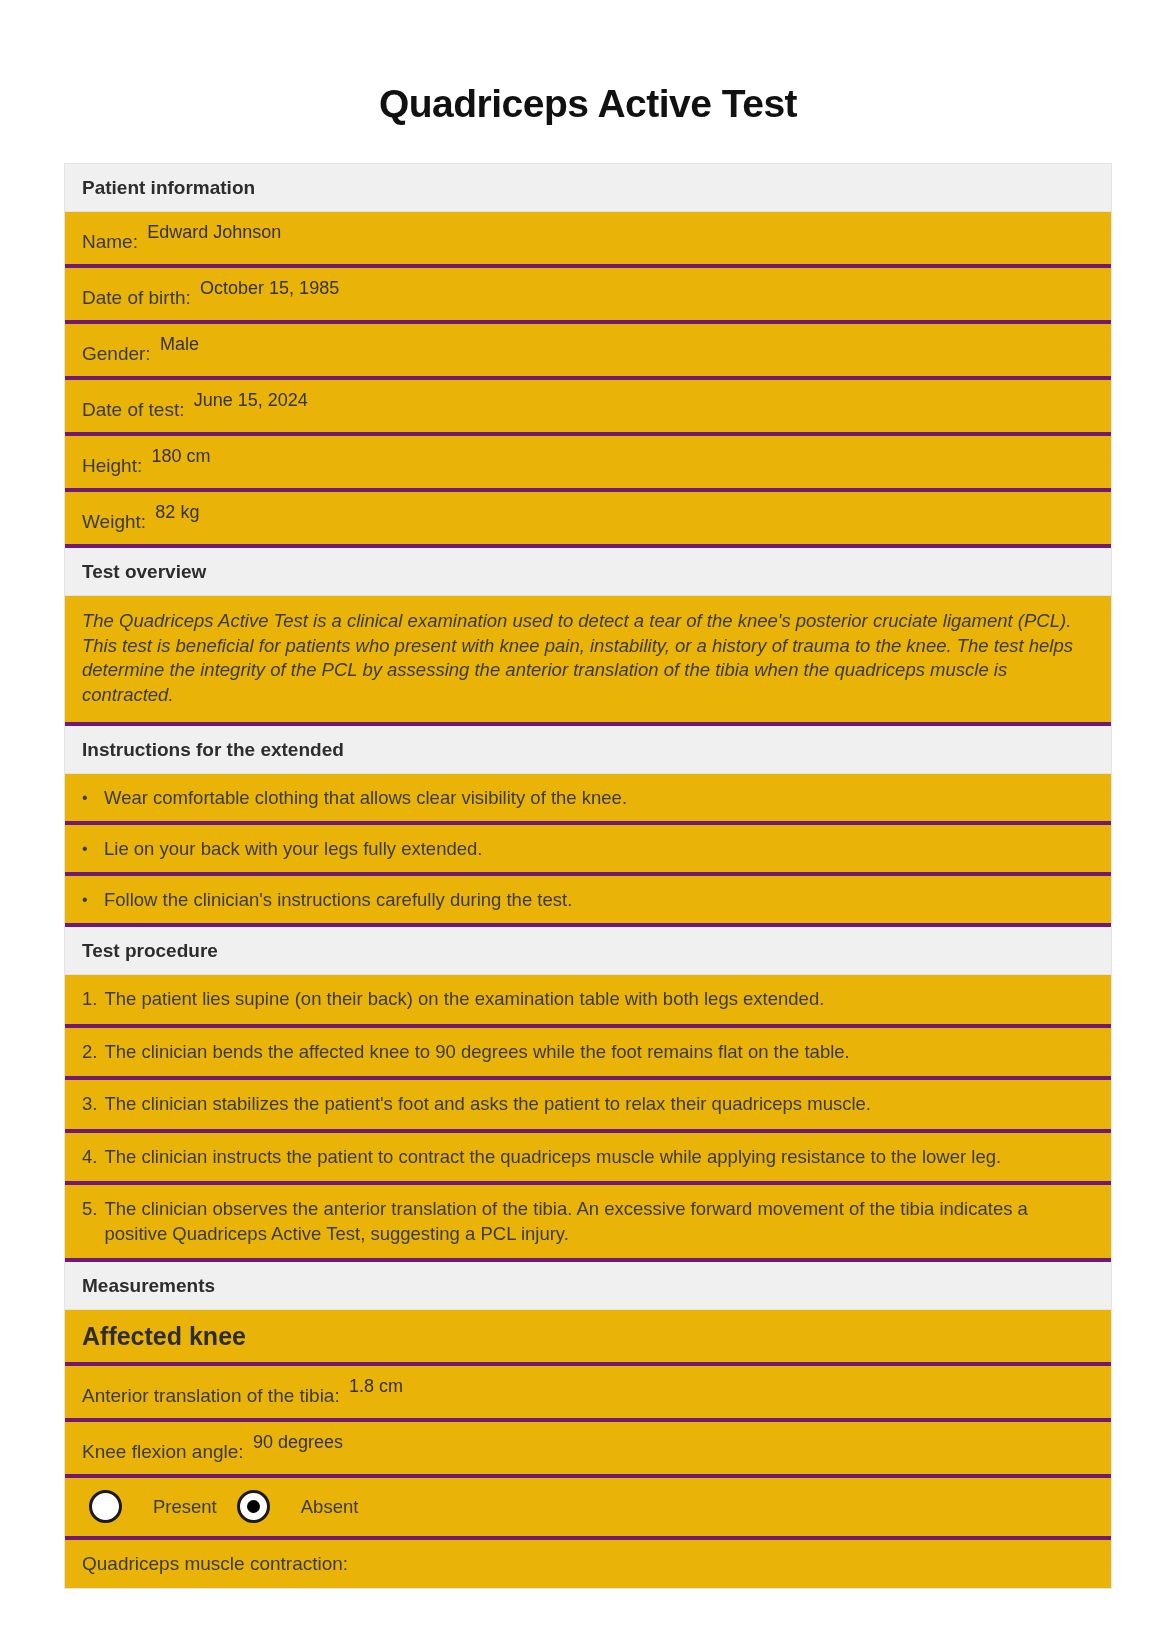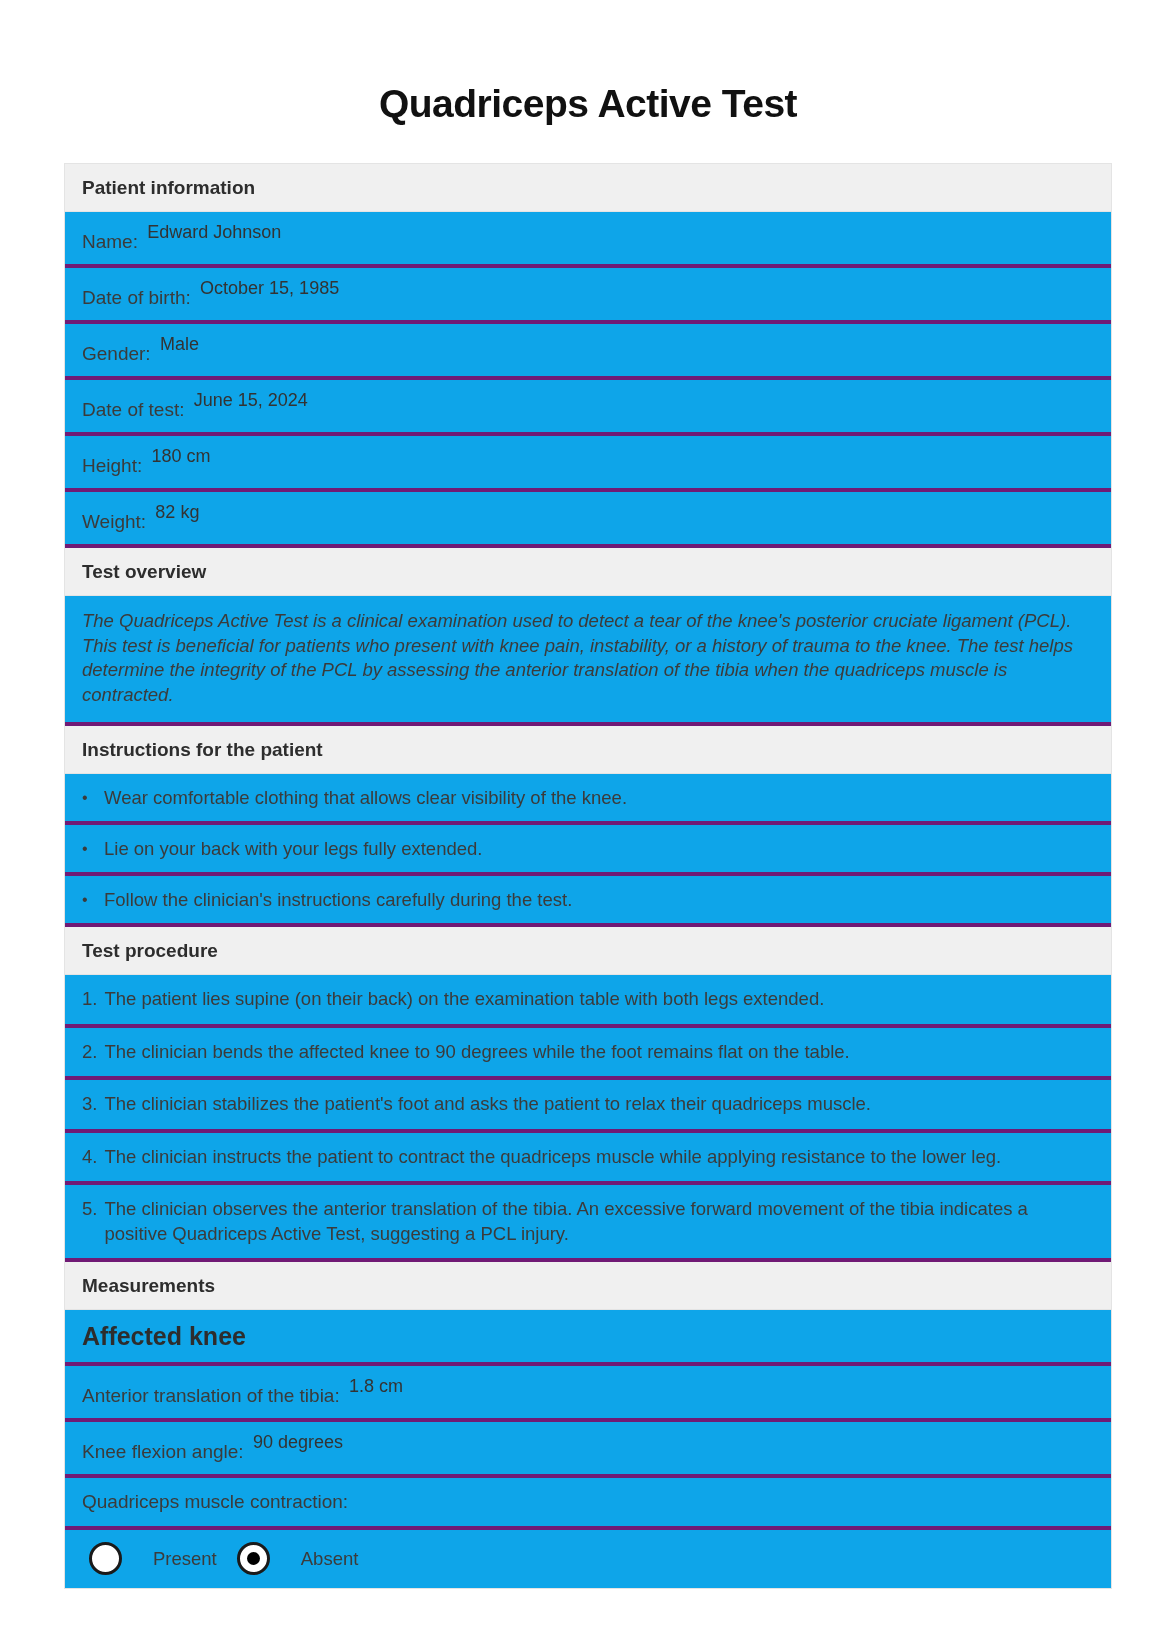--- a/index.html
+++ b/index.html
@@ -18,21 +18,21 @@
     font-weight: bold;
     color: #111111;
     letter-spacing: -0.5px;
     margin-top: 32px;
   }
 
   .form-table {
     width: 1048px;
     margin: 37px auto 0 auto;
     border: 1px solid #e4e4e4;
-    background: #0ea5e9;
+    background: #eab308;
   }
 
   .row { border-bottom: 4px solid #701a75; }
   .row:last-child { border-bottom: none; }
 
   .section-header {
     background: #f0f0f0;
     padding: 13px 17px;
     font-size: 19px;
     font-weight: bold;
@@ -173,21 +173,21 @@
     <span class="field-label">Weight:</span>
     <span class="field-value">82 kg</span>
   </div>
 
   <div class="row section-header">
     <span>Test overview</span>
   </div>
   <div class="row paragraph-row">The Quadriceps Active Test is a clinical examination used to detect a tear of the knee's posterior cruciate ligament (PCL). This test is beneficial for patients who present with knee pain, instability, or a history of trauma to the knee. The test helps determine the integrity of the PCL by assessing the anterior translation of the tibia when the quadriceps muscle is contracted.</div>
 
   <div class="row section-header">
-    <span>Instructions for the patient</span>
+    <span>Instructions for the extended</span>
   </div>
   <div class="row bullet-row">
     <span class="bullet-glyph">•</span>
     <span class="step-text">Wear comfortable clothing that allows clear visibility of the knee.</span>
   </div>
   <div class="row bullet-row">
     <span class="bullet-glyph">•</span>
     <span class="step-text">Lie on your back with your legs fully extended.</span>
   </div>
   <div class="row bullet-row">
@@ -224,34 +224,34 @@
   </div>
   <div class="row subheader-row">Affected knee</div>
 
   <div class="row field-row">
     <span class="field-label">Anterior translation of the tibia:</span>
     <span class="field-value">1.8 cm</span>
   </div>
   <div class="row field-row">
     <span class="field-label">Knee flexion angle:</span>
     <span class="field-value">90 degrees</span>
-  </div>
-
-  <div class="row label-only-row">
-    <span class="field-label">Quadriceps muscle contraction:</span>
   </div>
 
   <div class="row radio-row">
     <div class="radio-option">
       <span class="radio-circle" data-checked="false">
         
       </span>
       <span class="radio-label">Present</span>
     </div>
     <div class="radio-option">
       <span class="radio-circle" data-checked="true">
         <span class="radio-dot"></span>
       </span>
       <span class="radio-label">Absent</span>
     </div>
   </div>
 
+  <div class="row label-only-row">
+    <span class="field-label">Quadriceps muscle contraction:</span>
+  </div>
+
 </div>
 
 </body></html>

